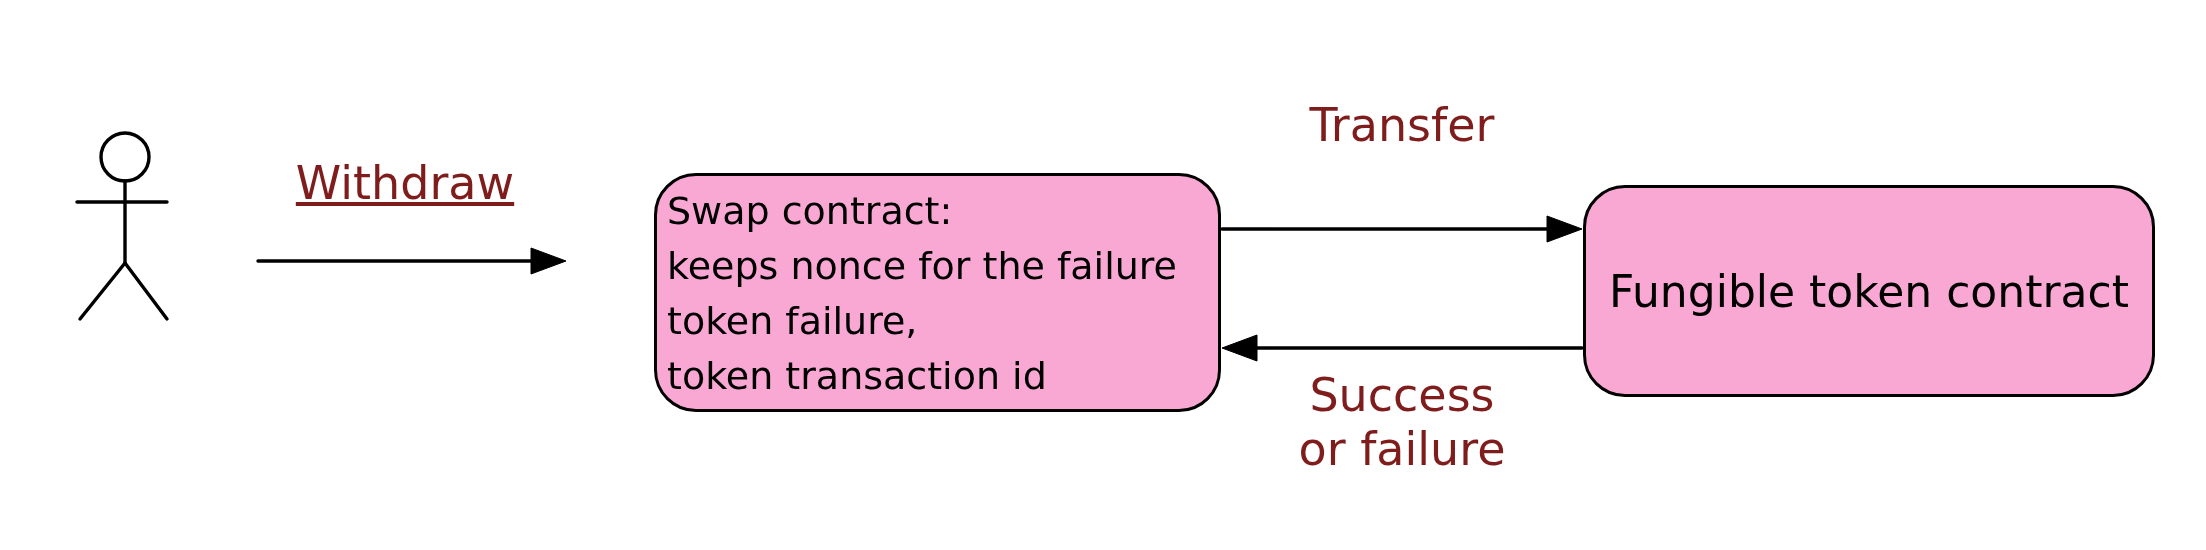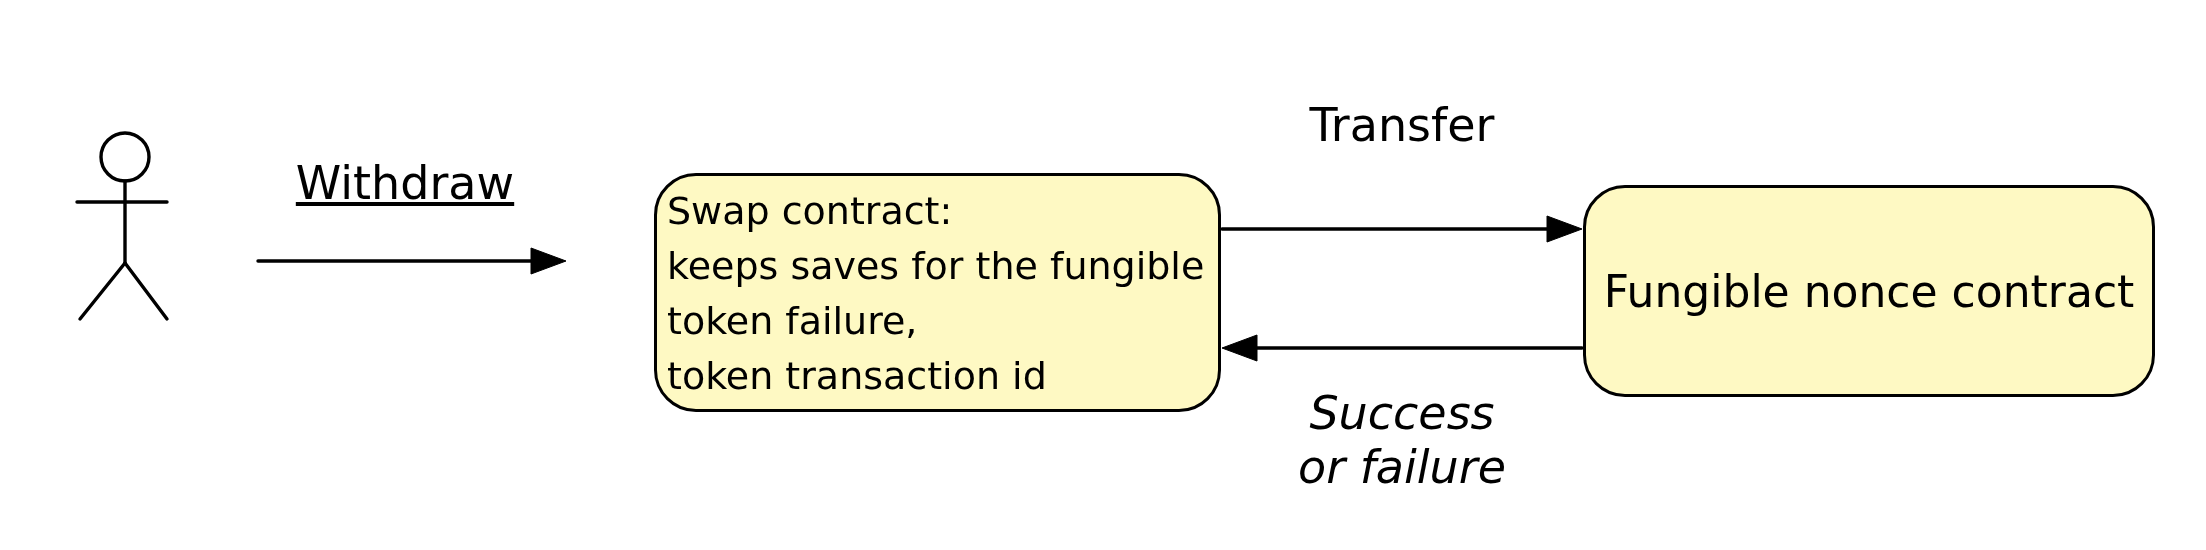--- a/index.html
+++ b/index.html
@@ -35,27 +35,27 @@
     stroke: #000000;
     stroke-width: 1;
     stroke-linejoin: round;
   }
   .label {
     position: absolute;
     text-align: center;
     font-size: 46px;
     line-height: 54px;
     white-space: pre-line;
-    color: #000000;
+    color: #7f1d1d;
   }
   .node {
     position: absolute;
     border: 3.5px solid #000000;
     border-radius: 42px;
-    background: #fef9c3;
+    background: #f9a8d4;
     box-sizing: border-box;
   }
   .node-swap {
     left: 654px;
     top: 173px;
     width: 567px;
     height: 239px;
     padding: 8px 6px 6px 10px;
     font-size: 38px;
     line-height: 55px;
@@ -70,21 +70,21 @@
     height: 212px;
     display: flex;
     align-items: center;
     justify-content: center;
     font-size: 44px;
     text-align: center;
   }
   .label-actor    { left: 25px;   top: 333px; width: 200px; }
   .label-withdraw { left: 260px;  top: 156px; width: 290px; text-decoration: underline; }
   .label-transfer { left: 1252px; top: 98px;  width: 300px; }
-  .label-response { left: 1242px; top: 386px; width: 320px; font-style: italic; }
+  .label-response { left: 1242px; top: 368px; width: 320px; }
 </style>
 </head>
 <body>
 
 <div class="canvas">
 
   <svg class="shapes" viewBox="0 0 2206 550" xmlns="http://www.w3.org/2000/svg">
 
     <g>
       <circle cx="125" cy="157" r="24"></circle>
@@ -113,22 +113,22 @@
 
   <div class="label label-withdraw">Withdraw</div>
 
   <div class="label label-transfer">Transfer</div>
 
   <div class="label label-response">Success
 or failure</div>
 
   <div class="node node-swap">
     <div class="node-line">Swap contract:</div>
-    <div class="node-line">keeps saves for the fungible</div>
+    <div class="node-line">keeps nonce for the failure</div>
     <div class="node-line">token failure,</div>
     <div class="node-line">token transaction id</div>
   </div>
 
   <div class="node node-fungible">
-    <span>Fungible nonce contract</span>
+    <span>Fungible token contract</span>
   </div>
 
 </div>
 
 </body></html>

